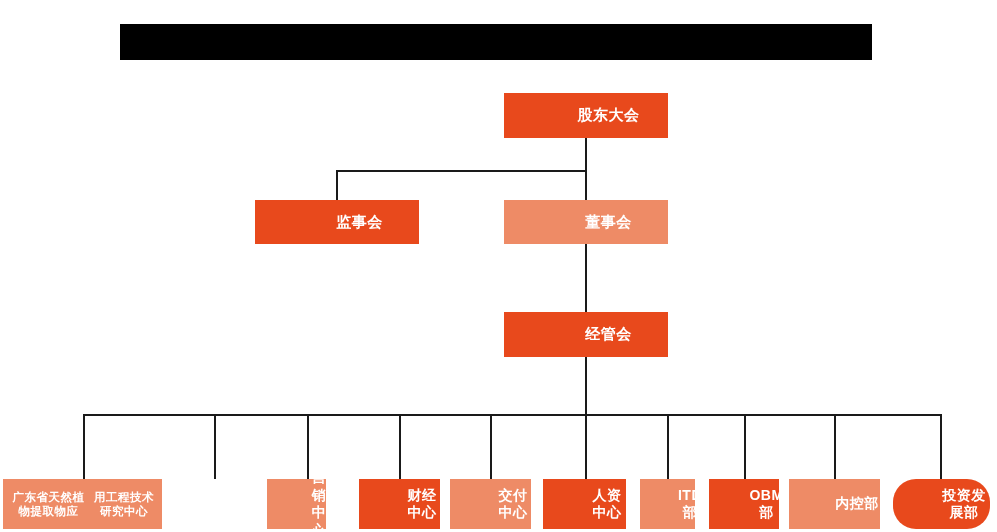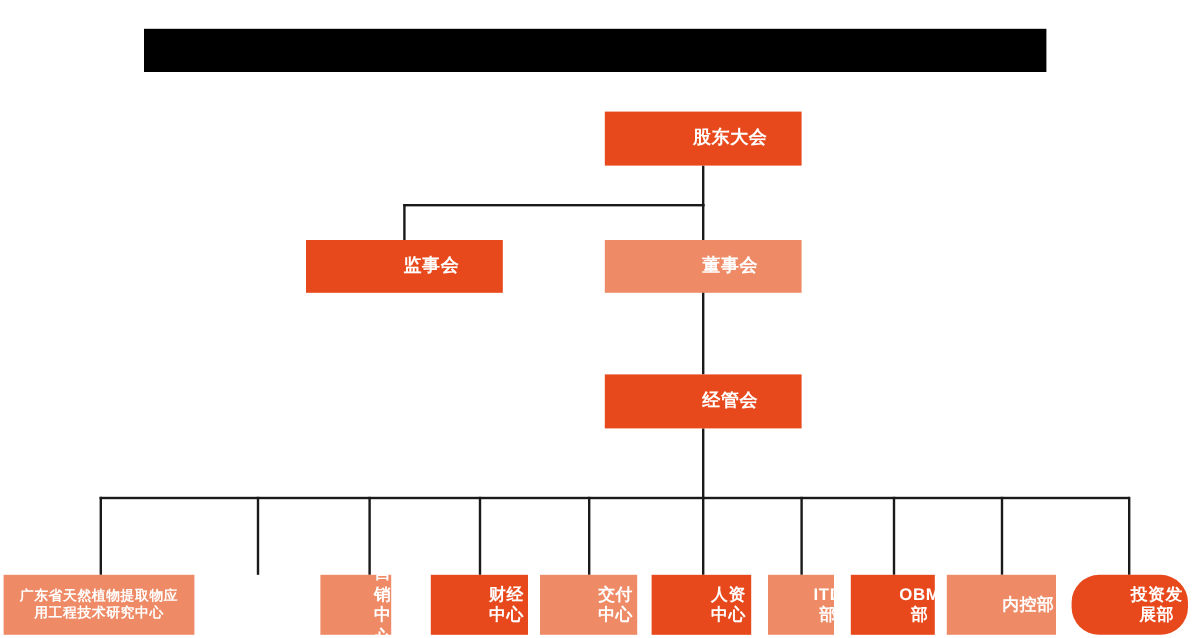--- a/index.html
+++ b/index.html
@@ -86,21 +86,21 @@
   <div class="line v" style="left:940px; top:414px; height:65px;"></div>
 
   <div class="node tone-strong size-lg" style="left:504px; top:93px; width:164px; height:45px;">股东大会</div>
 
   <div class="node tone-light size-lg" style="left:504px; top:200px; width:164px; height:44px;">董事会</div>
 
   <div class="node tone-strong size-lg" style="left:255px; top:200px; width:164px; height:44px;">监事会</div>
 
   <div class="node tone-strong size-lg" style="left:504px; top:312px; width:164px; height:45px;">经管会</div>
 
-  <div class="node tone-light size-xs" style="left:3px; top:479px; width:159px; height:50px; flex-direction:column; justify-content:center;">
+  <div class="node tone-light size-xs" style="left:3px; top:479px; width:159px; height:50px; flex-direction:row; justify-content:center;">
     <span>广东省天然植物提取物应</span>
     <span>用工程技术研究中心</span>
   </div>
 
 
   <div class="node tone-light size-md" style="left:267px; top:479px; width:59px; height:50px;">营销中心</div>
 
   <div class="node tone-strong size-md" style="left:359px; top:479px; width:81px; height:50px;">财经中心</div>
 
   <div class="node tone-light size-md" style="left:450px; top:479px; width:81px; height:50px;">交付中心</div>

